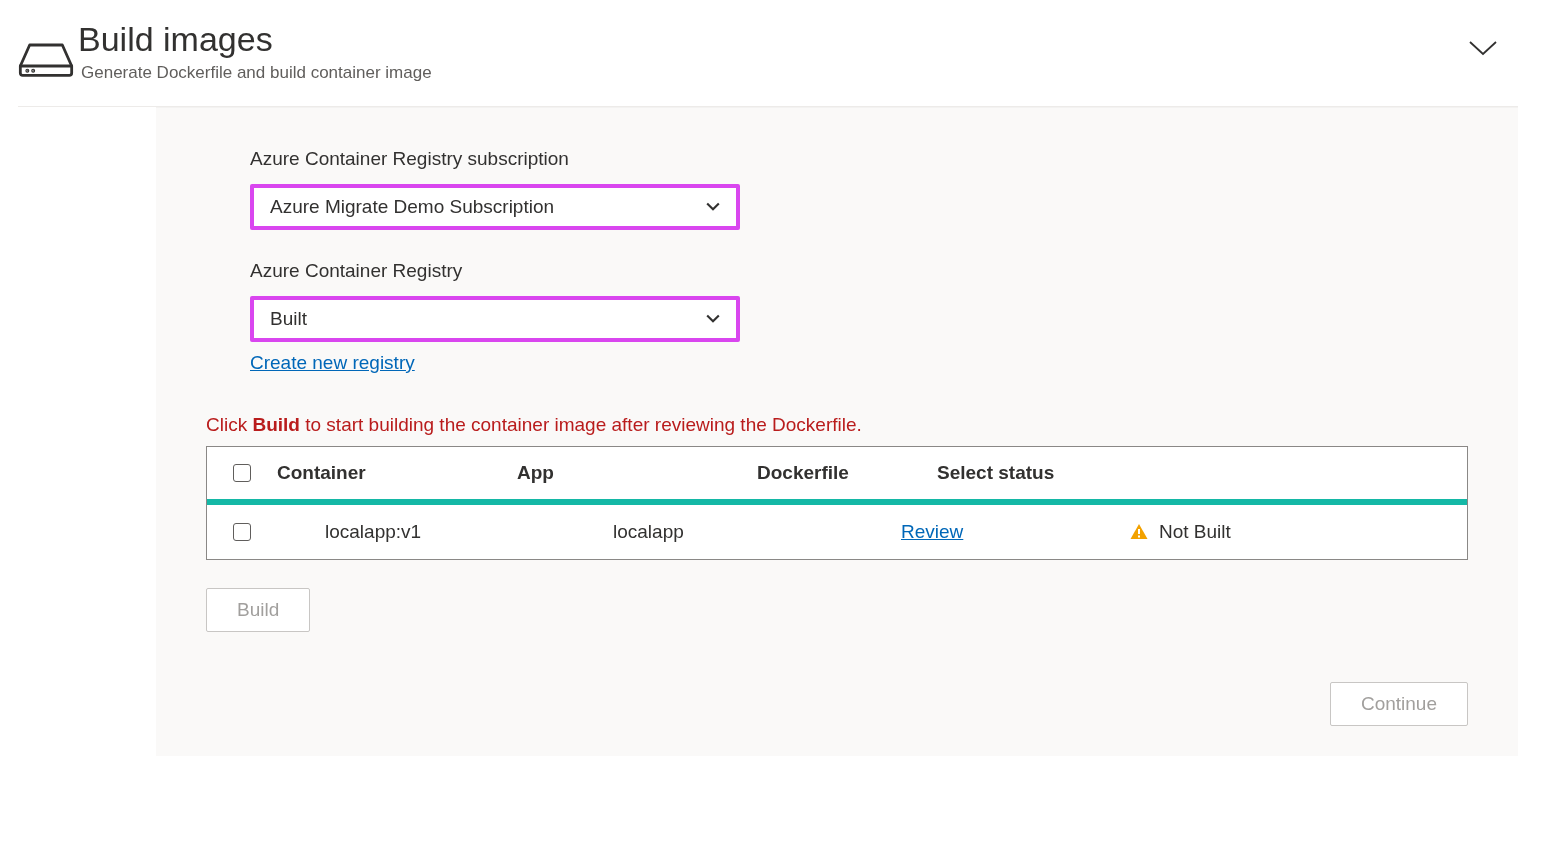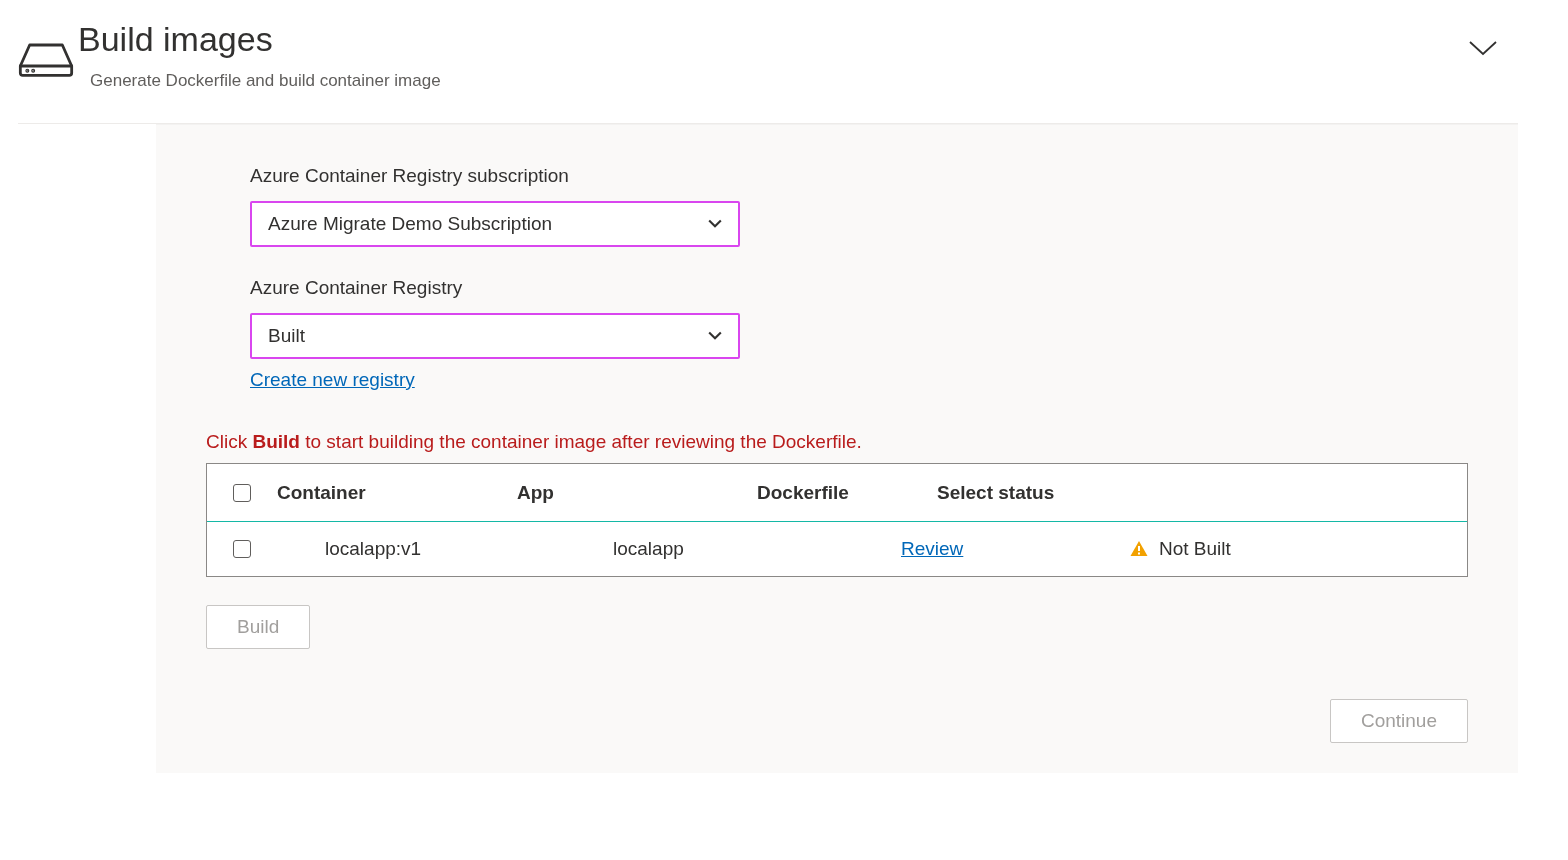--- a/index.html
+++ b/index.html
@@ -30,42 +30,42 @@
   }
   .page-title {
     font-size: 34px;
     font-weight: 350;
     margin: 0 0 4px 0;
     color: #323130;
   }
   .page-subtitle {
     font-size: 17px;
     color: #605e5c;
-    margin: 12px;
+    margin: 3px;
   }
   .chevron-wrap {
     padding-top: 20px;
     padding-right: 20px;
   }
   .content-panel {
     margin-left: 138px;
     margin-top: 0px;
     background: #faf9f8;
     padding: 40px 50px 30px 50px;
     border-top: 1px solid #f3f2f1;
   }
   .field-label {
     font-size: 19px;
     color: #323130;
     margin-bottom: 14px;
   }
   .select-control {
     width: 490px;
     height: 46px;
-    border: 2px solid #d946ef;
+    border: 4px solid #d946ef;
     background: #ffffff;
     display: flex;
     align-items: center;
     justify-content: space-between;
     padding: 0 16px;
     font-size: 19px;
     color: #323130;
     cursor: pointer;
     border-radius: 2px;
   }
@@ -91,21 +91,21 @@
   .instruction b { font-weight: 700; }
   .table {
     width: 100%;
     border: 1px solid #8a8886;
     background: #ffffff;
   }
   .thead {
     display: flex;
     align-items: center;
     height: 58px;
-    border-bottom: 1px solid #14b8a6;
+    border-bottom: 6px solid #14b8a6;
   }
   .trow {
     display: flex;
     align-items: center;
     height: 54px;
   }
   .cell-check { width: 70px; display:flex; justify-content:center; }
   .cell-container { width: 240px; }
   .cell-app { width: 240px; }
   .cell-docker { width: 180px; }

